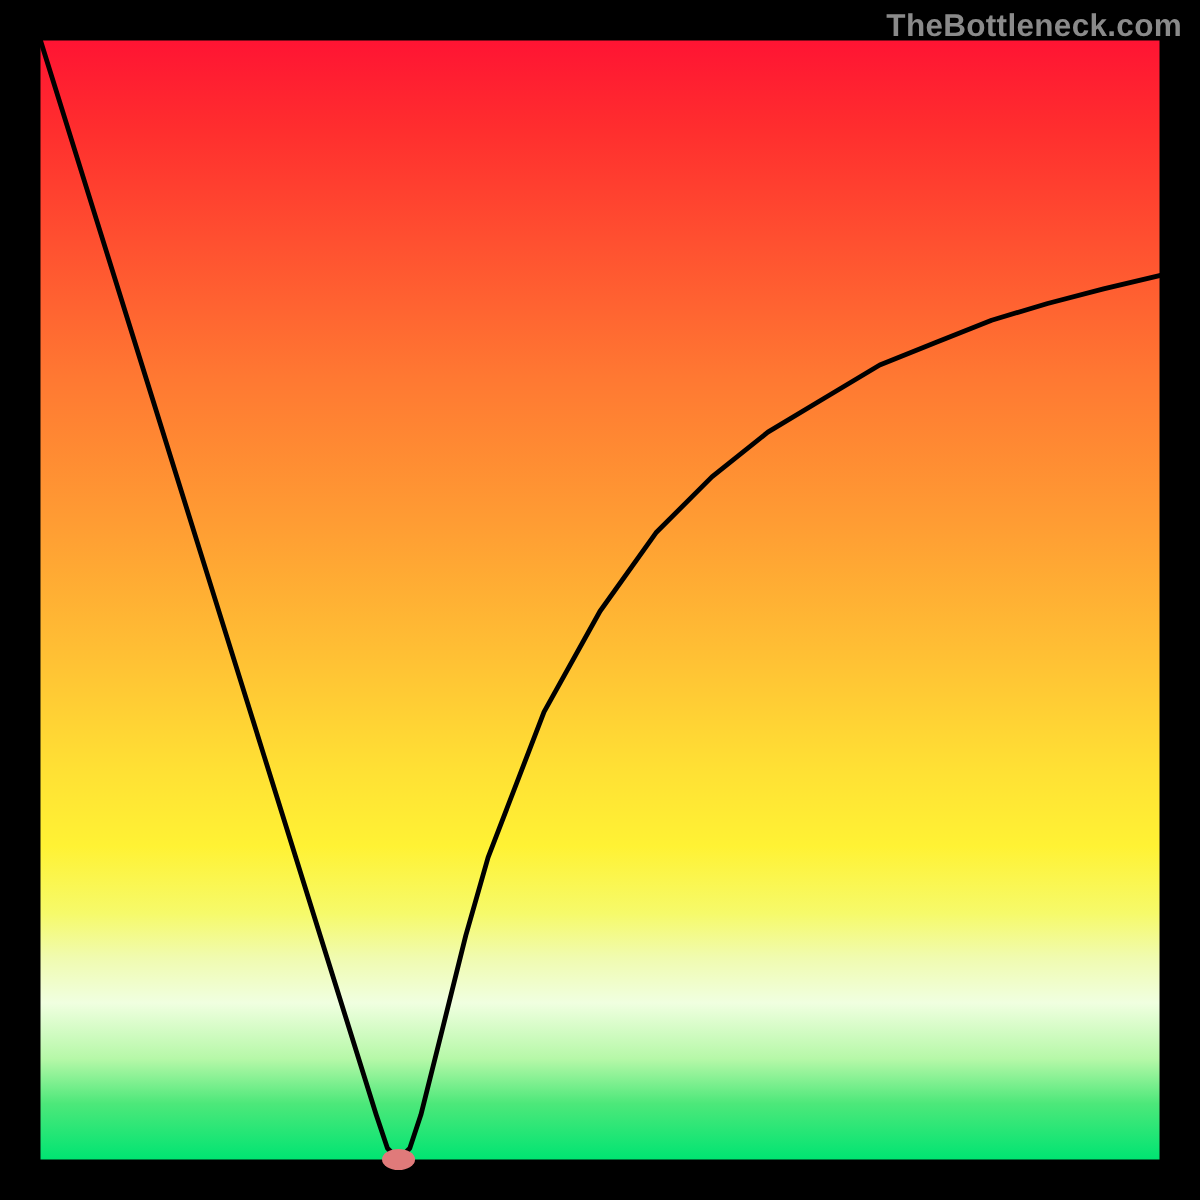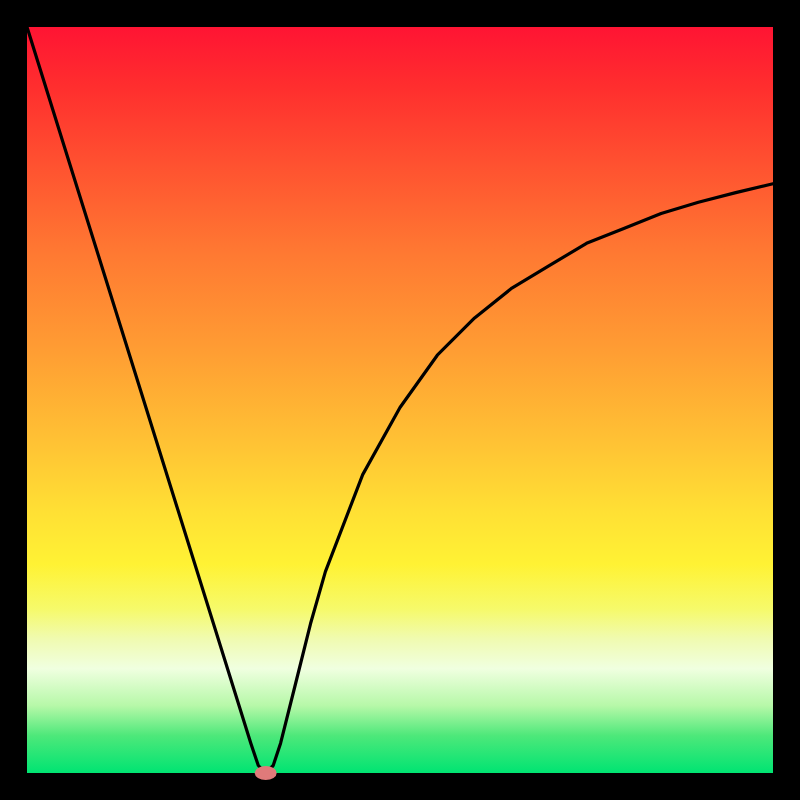--- a/index.html
+++ b/index.html
@@ -70,14 +70,15 @@
     <svg class="curve" viewBox="0 0 746 746" preserveAspectRatio="none">
       <path id="curve-path" d="M0.0 0.0 L37.3 119.4 L74.6 238.7 L111.9 358.1 L149.2 477.4 L186.5 596.8 L223.8 716.2 L231.3 738.5 L238.7 746.0 L246.2 738.5 L253.6 716.2 L268.6 656.5 L283.5 596.8 L298.4 544.6 L335.7 447.6 L373.0 380.5 L410.3 328.2 L447.6 290.9 L484.9 261.1 L522.2 238.7 L559.5 216.3 L596.8 201.4 L634.1 186.5 L671.4 175.3 L708.7 165.6 L746.0 156.7" fill="none" stroke="#000" stroke-width="3.2" stroke-linejoin="round" stroke-linecap="round"></path>
     </svg>
 
     <svg class="marker" viewBox="0 0 746 746" preserveAspectRatio="none">
       <ellipse id="marker-ellipse" cx="238.7" cy="746.0" rx="11" ry="7" fill="#e07a7a"></ellipse>
     </svg>
 
   </div>
 
+  <div class="watermark">TheBottleneck.com</div>
 
 </div>
 
 </body></html>

